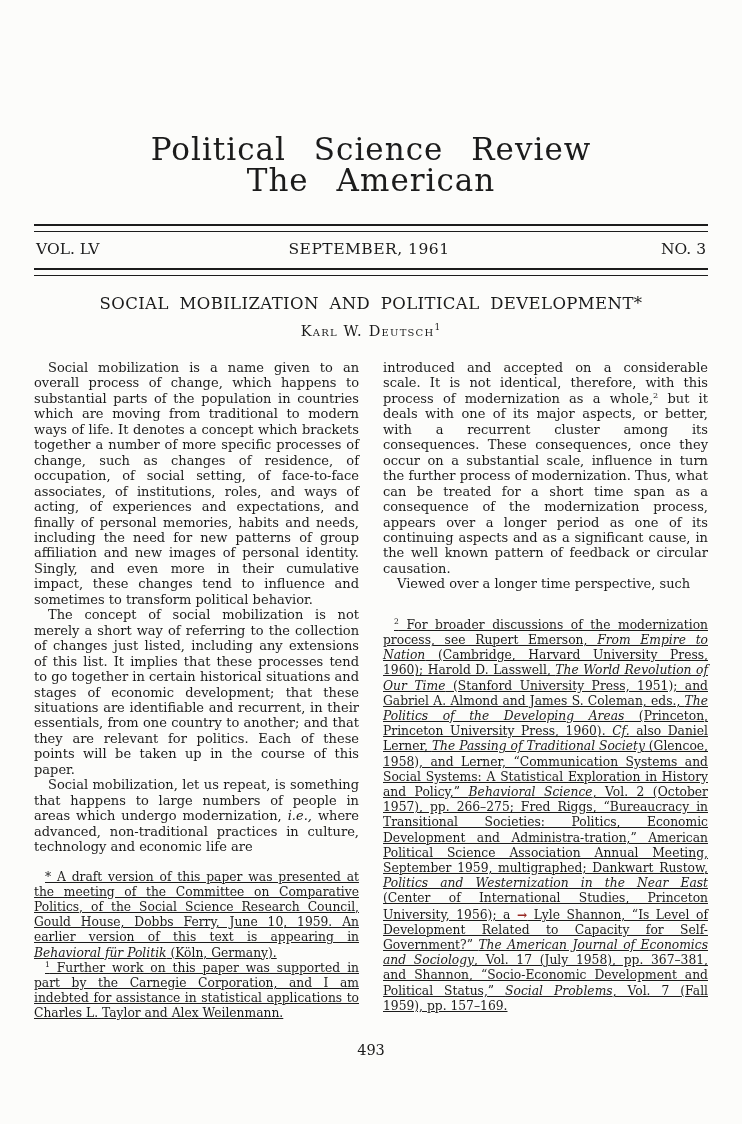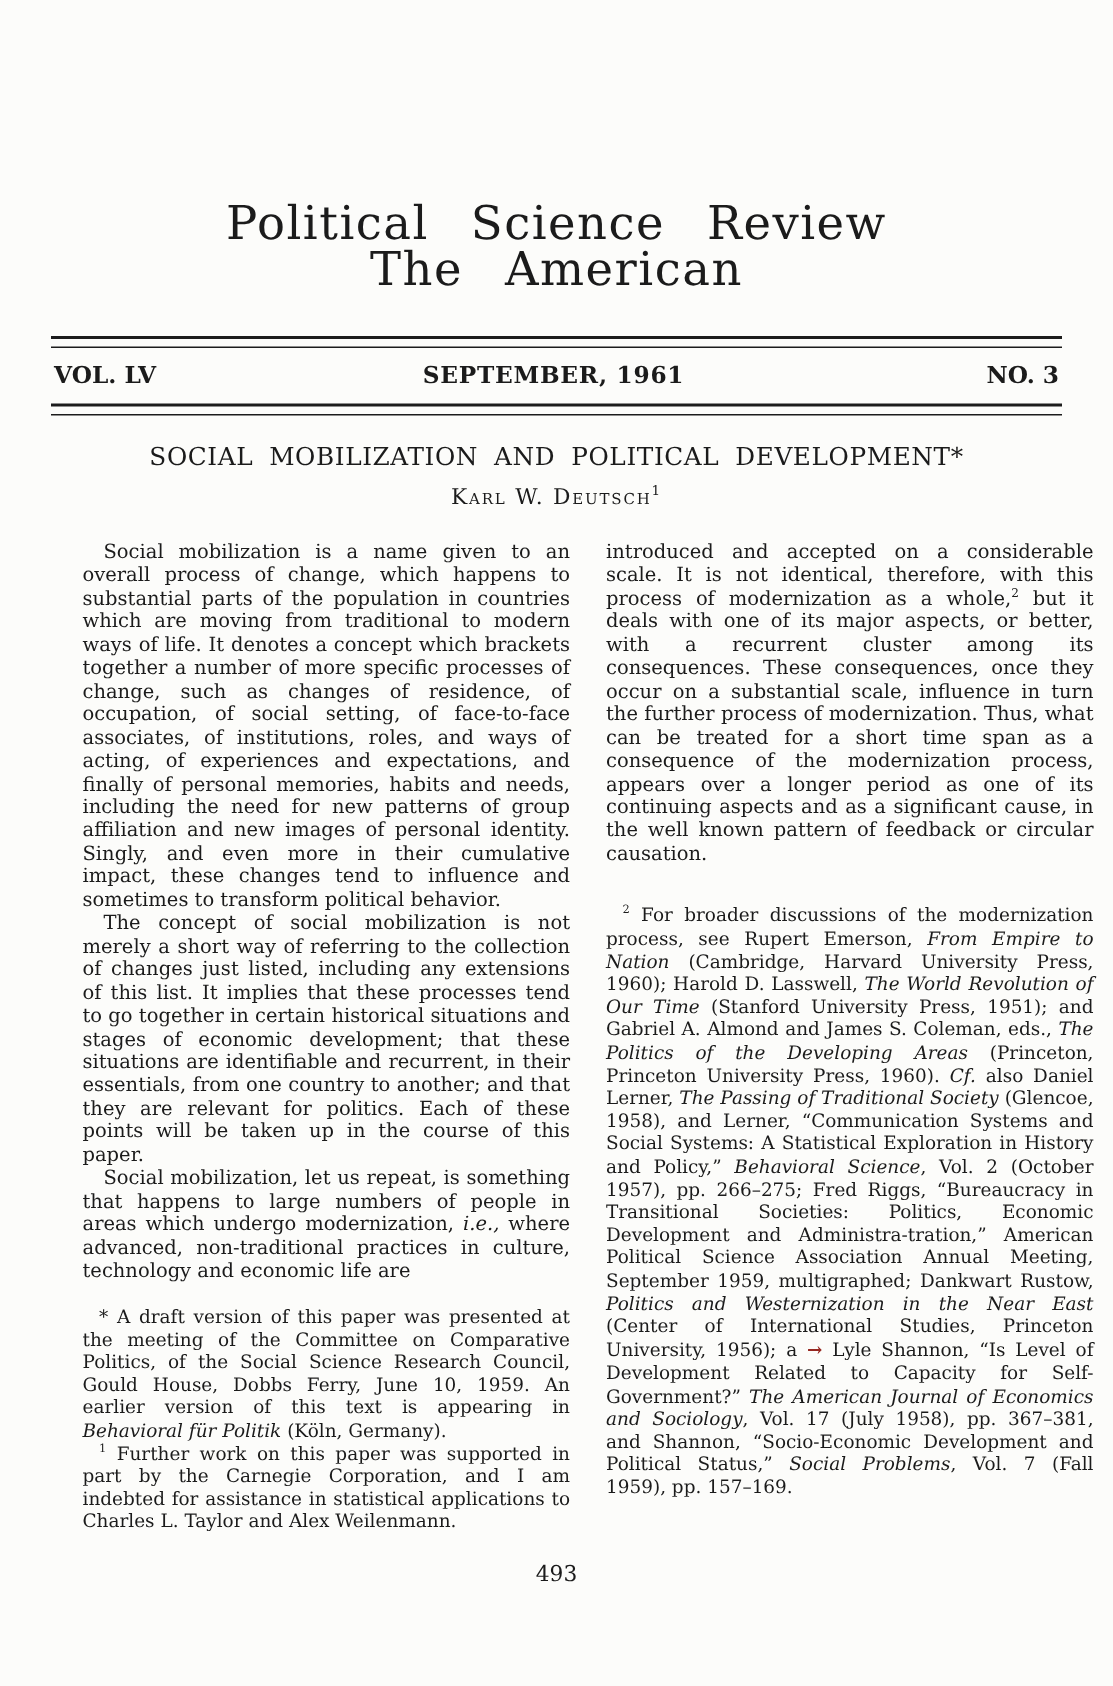--- a/index.html
+++ b/index.html
@@ -8,32 +8,32 @@
     background:#fcfcfa;color:#1b1b1b;
     font-family:"DejaVu Serif","Liberation Serif",serif;
     padding:120px 34px 0 34px;
   }
   .masthead{text-align:center;}
   .jt{font-size:31px;line-height:31px;word-spacing:0.55em;letter-spacing:1px;}
   .jt2{margin-top:14px;}
   .rule{height:5px;border-top:2px solid #1c1c1c;border-bottom:1px solid #1c1c1c;}
   .rule-top{margin-top:28px;}
   .vol-row{position:relative;display:flex;justify-content:space-between;
-    font-size:15.5px;padding:8px 2px 10px 2px;font-weight:bold;}
+    font-size:15.5px;padding:8px 2px 10px 2px;}
   .vol-center{position:absolute;left:0;right:4px;text-align:center;letter-spacing:0.5px;}
   .article-head{text-align:center;}
   .article-title{margin-top:18px;font-size:16.5px;letter-spacing:0.4px;word-spacing:5px;}
   .author{margin-top:10px;font-size:14.5px;font-variant:small-caps;letter-spacing:1.2px;}
   .affiliation{margin-top:5px;font-size:12.8px;font-style:italic;}
-  .columns{display:flex;gap:24px;margin-top:21px;margin-left:21px;}
+  .columns{display:flex;gap:24px;margin-top:21px;}
   .col{flex:0 0 325px;width:325px;font-size:13px;line-height:15.45px;text-align:justify;
        text-justify:inter-word;}
   .col p{margin:0;text-indent:14px;}
   .col p.cont{text-indent:0;}
-  .footnotes{margin-top:15px;font-size:12.3px;line-height:15.2px;}
+  .footnotes{margin-top:15px;font-size:12.3px;line-height:15.2px;text-decoration:underline;}
   .footnotes p{margin:0;text-indent:11px;}
   .footnotes.fn-right{margin-top:26px;}
   sup{font-size:0.62em;line-height:0;}
   .red-arrow{font-weight:bold;}
   .page-number{position:absolute;top:1042px;left:0;width:742px;text-align:center;
     font-size:14.5px;}
 </style>
 </head>
 <body>
 
@@ -64,20 +64,21 @@
       <p>The concept of social mobilization is not merely a short way of referring to the collection of changes just listed, including any extensions of this list. It implies that these processes tend to go together in certain historical situations and stages of economic development; that these situations are identifiable and recurrent, in their essentials, from one country to another; and that they are relevant for politics. Each of these points will be taken up in the course of this paper.</p>
       <p>Social mobilization, let us repeat, is something that happens to large numbers of people in areas which undergo modernization, <i>i.e.,</i> where advanced, non-traditional practices in culture, technology and economic life are</p>
       <div class="footnotes">
         <p>* A draft version of this paper was presented at the meeting of the Committee on Comparative Politics, of the Social Science Research Council, Gould House, Dobbs Ferry, June 10, 1959. An earlier version of this text is appearing in <i>Behavioral für Politik</i> (Köln, Germany).</p>
         <p><sup>1</sup> Further work on this paper was supported in part by the Carnegie Corporation, and I am indebted for assistance in statistical applications to Charles L. Taylor and Alex Weilenmann.</p>
       </div>
     </div>
 
     <div class="col">
       <p class="cont">introduced and accepted on a considerable scale. It is not identical, therefore, with this process of modernization as a whole,<sup>2</sup> but it deals with one of its major aspects, or better, with a recurrent cluster among its consequences. These consequences, once they occur on a substantial scale, influence in turn the further process of modernization. Thus, what can be treated for a short time span as a consequence of the modernization process, appears over a longer period as one of its continuing aspects and as a significant cause, in the well known pattern of feedback or circular causation.</p>
+      <p>Viewed over a longer time perspective, such</p>
       <div class="footnotes fn-right">
         <p><sup>2</sup> For broader discussions of the modernization process, see Rupert Emerson, <i>From Empire to Nation</i> (Cambridge, Harvard University Press, 1960); Harold D. Lasswell, <i>The World Revolution of Our Time</i> (Stanford University Press, 1951); and Gabriel A. Almond and James S. Coleman, eds., <i>The Politics of the Developing Areas</i> (Princeton, Princeton University Press, 1960). <i>Cf.</i> also Daniel Lerner, <i>The Passing of Traditional Society</i> (Glencoe, 1958), and Lerner, “Communication Systems and Social Systems: A Statistical Exploration in History and Policy,” <i>Behavioral Science</i>, Vol. 2 (October 1957), pp. 266–275; Fred Riggs, “Bureaucracy in Transitional Societies: Politics, Economic Development and Administra-tration,” American Political Science Association Annual Meeting, September 1959, multigraphed; Dankwart Rustow, <i>Politics and Westernization in the Near East</i> (Center of International Studies, Princeton University, 1956); a <span class="red-arrow" style="color: rgb(150, 39, 32);">→</span> Lyle Shannon, “Is Level of Development Related to Capacity for Self-Government?” <i>The American Journal of Economics and Sociology</i>, Vol. 17 (July 1958), pp. 367–381, and Shannon, “Socio-Economic Development and Political Status,” <i>Social Problems</i>, Vol. 7 (Fall 1959), pp. 157–169.</p>
       </div>
     </div>
 
   </div>
 
   <div class="page-number">493</div>
 
 </div>

